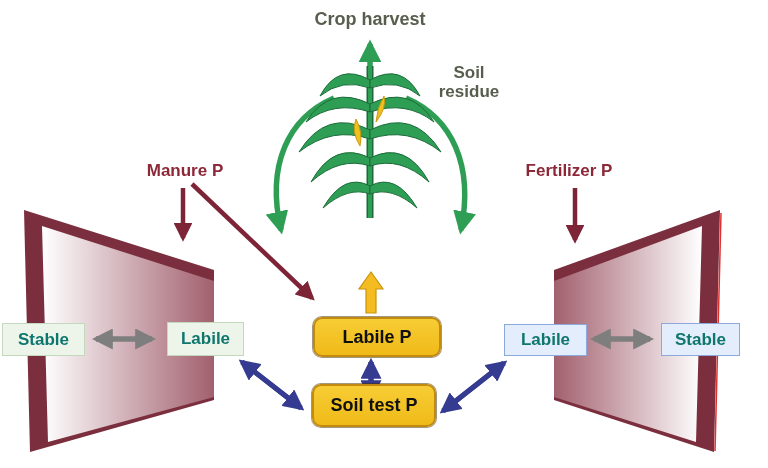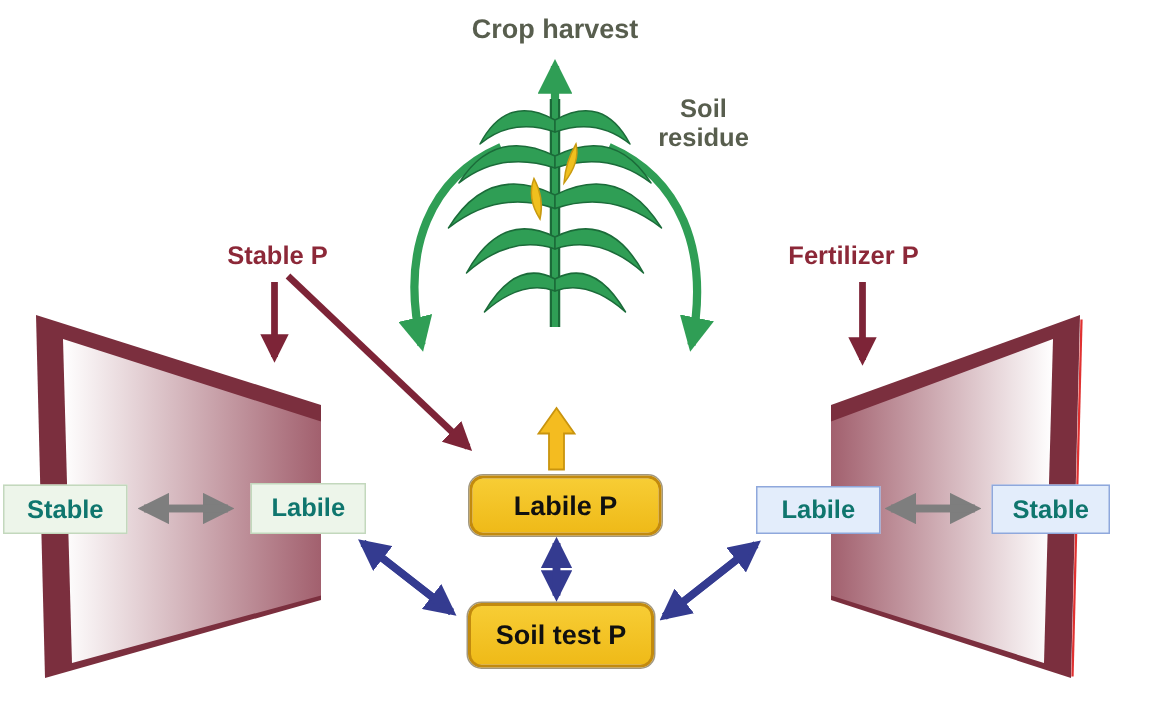--- a/index.html
+++ b/index.html
@@ -120,29 +120,29 @@
         <path d="M376,122 Q387,108 384,96 Q377,108 376,122 Z"></path>
         <path d="M360,146 Q351,132 356,119 Q363,132 360,146 Z"></path>
       </g>
     </g>
   </svg>
 
   <div class="lbl lbl-olive" style="left:370px;top:9px;">Crop harvest</div>
 
   <div class="lbl lbl-olive residue" style="left:469px;top:63px;">Soil residue</div>
 
-  <div class="lbl lbl-maroon" style="left:185px;top:161px;">Stable P</div>
+  <div class="lbl lbl-maroon" style="left:185px;top:161px;">Manure P</div>
 
   <div class="lbl lbl-maroon" style="left:569px;top:161px;">Fertilizer P</div>
 
   <div class="pool-box pool-green" style="left:2px;top:323px;width:81px;height:31px;">Stable</div>
 
   <div class="pool-box pool-green" style="left:167px;top:322px;width:75px;height:32px;">Labile</div>
 
   <div class="pool-box pool-blue" style="left:504px;top:324px;width:81px;height:30px;">Labile</div>
 
   <div class="pool-box pool-blue" style="left:661px;top:323px;width:77px;height:31px;">Stable</div>
 
   <div class="p-box" style="left:313px;top:317px;width:124px;height:36px;">Labile P</div>
 
-  <div class="p-box" style="left:312px;top:402px;width:120px;height:39px;">Soil test P</div>
+  <div class="p-box" style="left:312px;top:384px;width:120px;height:39px;">Soil test P</div>
 
 </div>
 
 </body></html>

